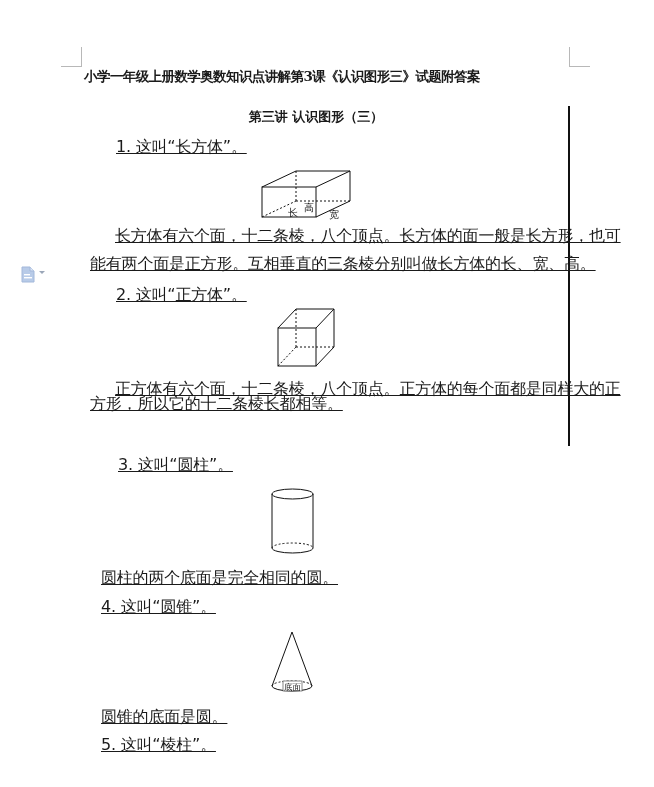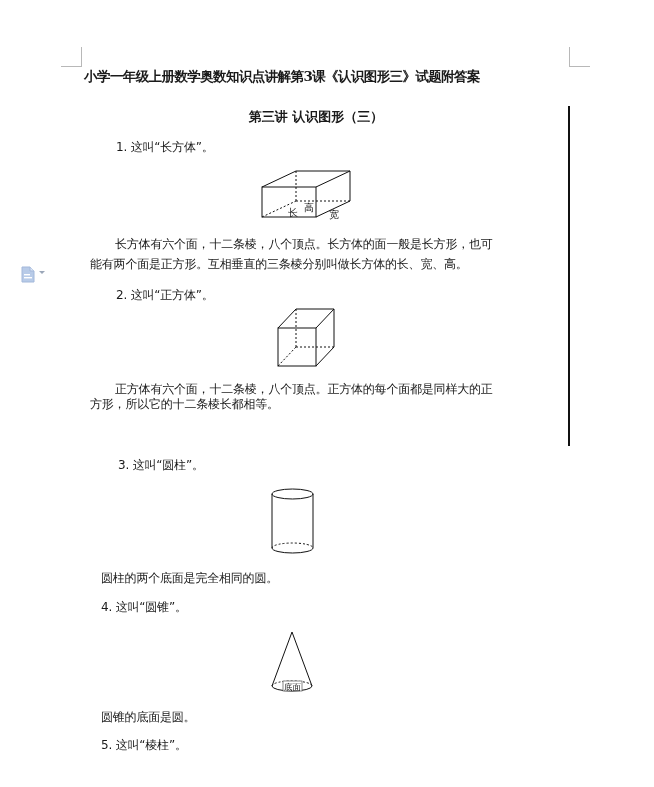--- a/index.html
+++ b/index.html
@@ -3,21 +3,21 @@
 <meta charset="utf-8">
 <style>
   html, body { margin:0; padding:0; }
   body { width:654px; height:787px; background:#ffffff; position:relative; overflow:hidden;
          font-family:"DejaVu Sans", sans-serif; color:#1a1a1a; }
   .abs { position:absolute; }
   .corner { position:absolute; border-color:#b8b8b8; border-style:solid; border-width:0; }
   .title { left:0; width:520px; top:68px; text-align:center; font-family:"DejaVu Serif", serif;
            font-weight:bold; font-size:13.5px; letter-spacing:-0.6px; padding-left:44px; box-sizing:border-box; }
   .subtitle { left:0; width:632px; top:108px; text-align:center; font-weight:bold; font-size:13px; padding-left:0; }
-  .txt { font-size:12px; line-height:16px; white-space:nowrap; letter-spacing:-0.2px; }
+  .txt { font-size:16px; line-height:16px; white-space:nowrap; letter-spacing:-0.2px;text-decoration:underline; }
   .vline { position:absolute; left:568px; top:106px; width:2px; height:340px; background:#111; }
   .side-icon { position:absolute; left:21px; top:266px; width:14px; height:17px; }
   .side-chev { position:absolute; left:39px; top:271px; width:0; height:0;
                border-left:3px solid transparent; border-right:3px solid transparent; border-top:3px solid #9aa6b8; }
   svg text { font-family:"DejaVu Sans", sans-serif; }
 </style>
 </head>
 <body>
 
 <div class="corner" style="left:61px;top:47px;width:20px;height:19px;border-right-width:1px;border-bottom-width:1px;"></div>
@@ -50,21 +50,21 @@
     <g stroke-dasharray="2,2">
       <line x1="296" y1="171" x2="296" y2="201"></line>
       <line x1="296" y1="201" x2="350" y2="201"></line>
       <line x1="262" y1="217" x2="296" y2="201"></line>
     </g>
   </g>
   <text x="288" y="216" font-size="10" fill="#111">长</text>
   <text x="304" y="211" font-size="10" fill="#111">高</text>
   <text x="329" y="218" font-size="10" fill="#111">宽</text>
 </svg>
-<div class="abs txt" style="left:115px;top:236px;">长方体有六个面，十二条棱，八个顶点。长方体的面一般是长方形，也可</div>
+<div class="abs txt" style="left:115px;top:228px;">长方体有六个面，十二条棱，八个顶点。长方体的面一般是长方形，也可</div>
 <div class="abs txt" style="left:90px;top:249px;margin-top:7px;">能有两个面是正方形。互相垂直的三条棱分别叫做长方体的长、宽、高。</div>
 
 <div class="abs txt" style="left:116px;top:287px;">2. 这叫“正方体”。</div>
 <svg class="abs" style="left:270px;top:302px;" width="72" height="72" viewBox="270 302 72 72">
   <g fill="none" stroke="#111" stroke-width="1">
     <rect x="278" y="328" width="38" height="38"></rect>
     <line x1="278" y1="328" x2="296" y2="309"></line>
     <line x1="316" y1="328" x2="334" y2="309"></line>
     <line x1="296" y1="309" x2="334" y2="309"></line>
     <line x1="334" y1="309" x2="334" y2="347"></line>

